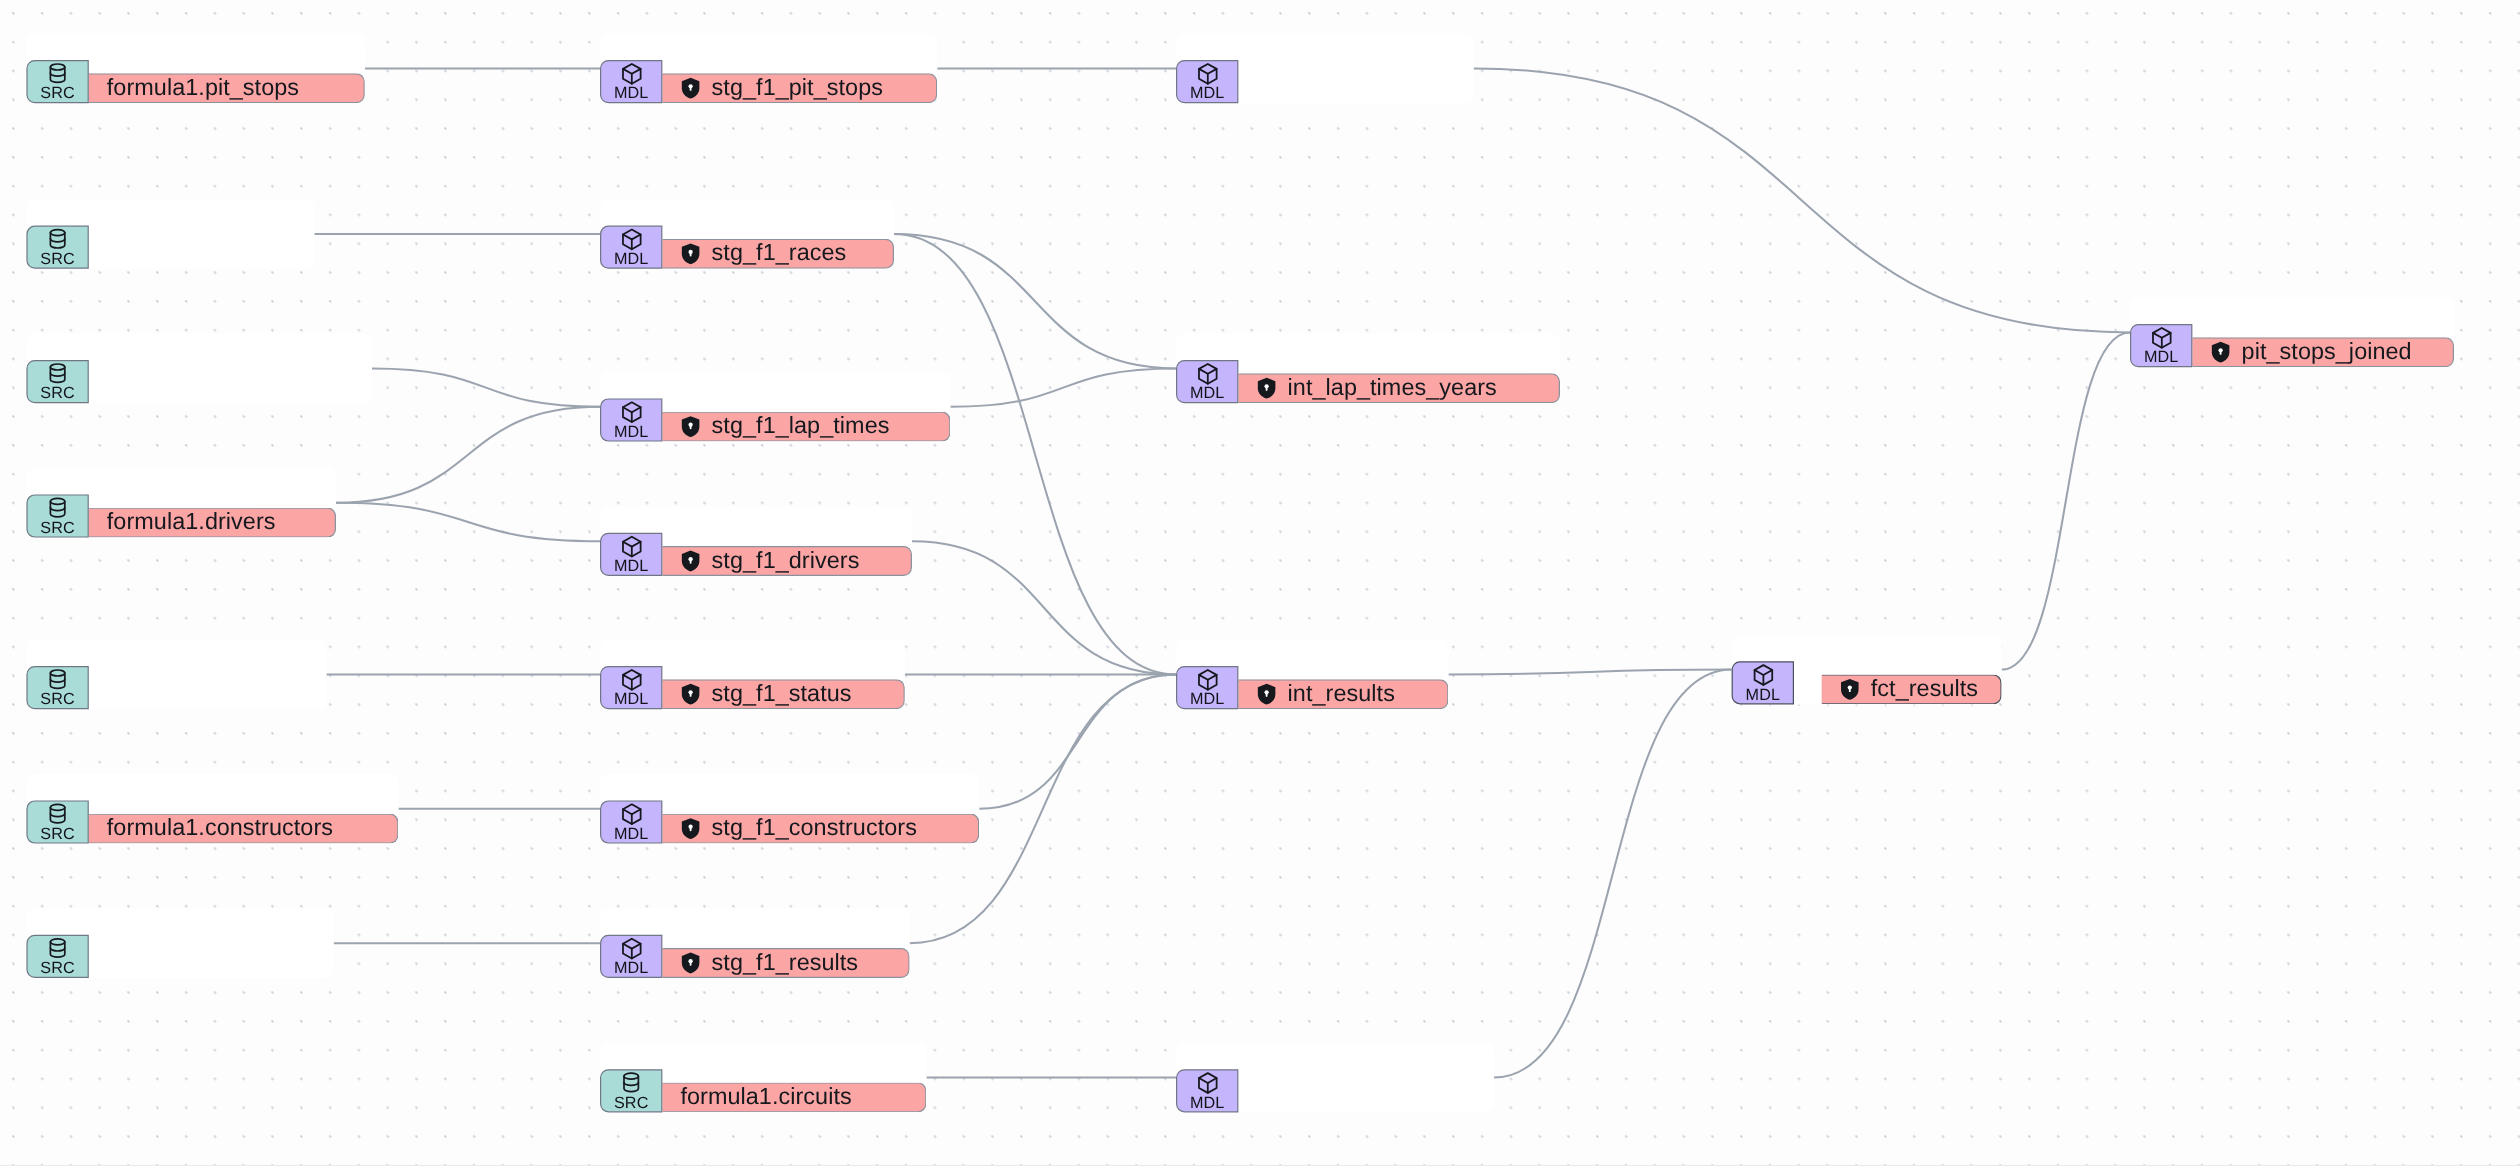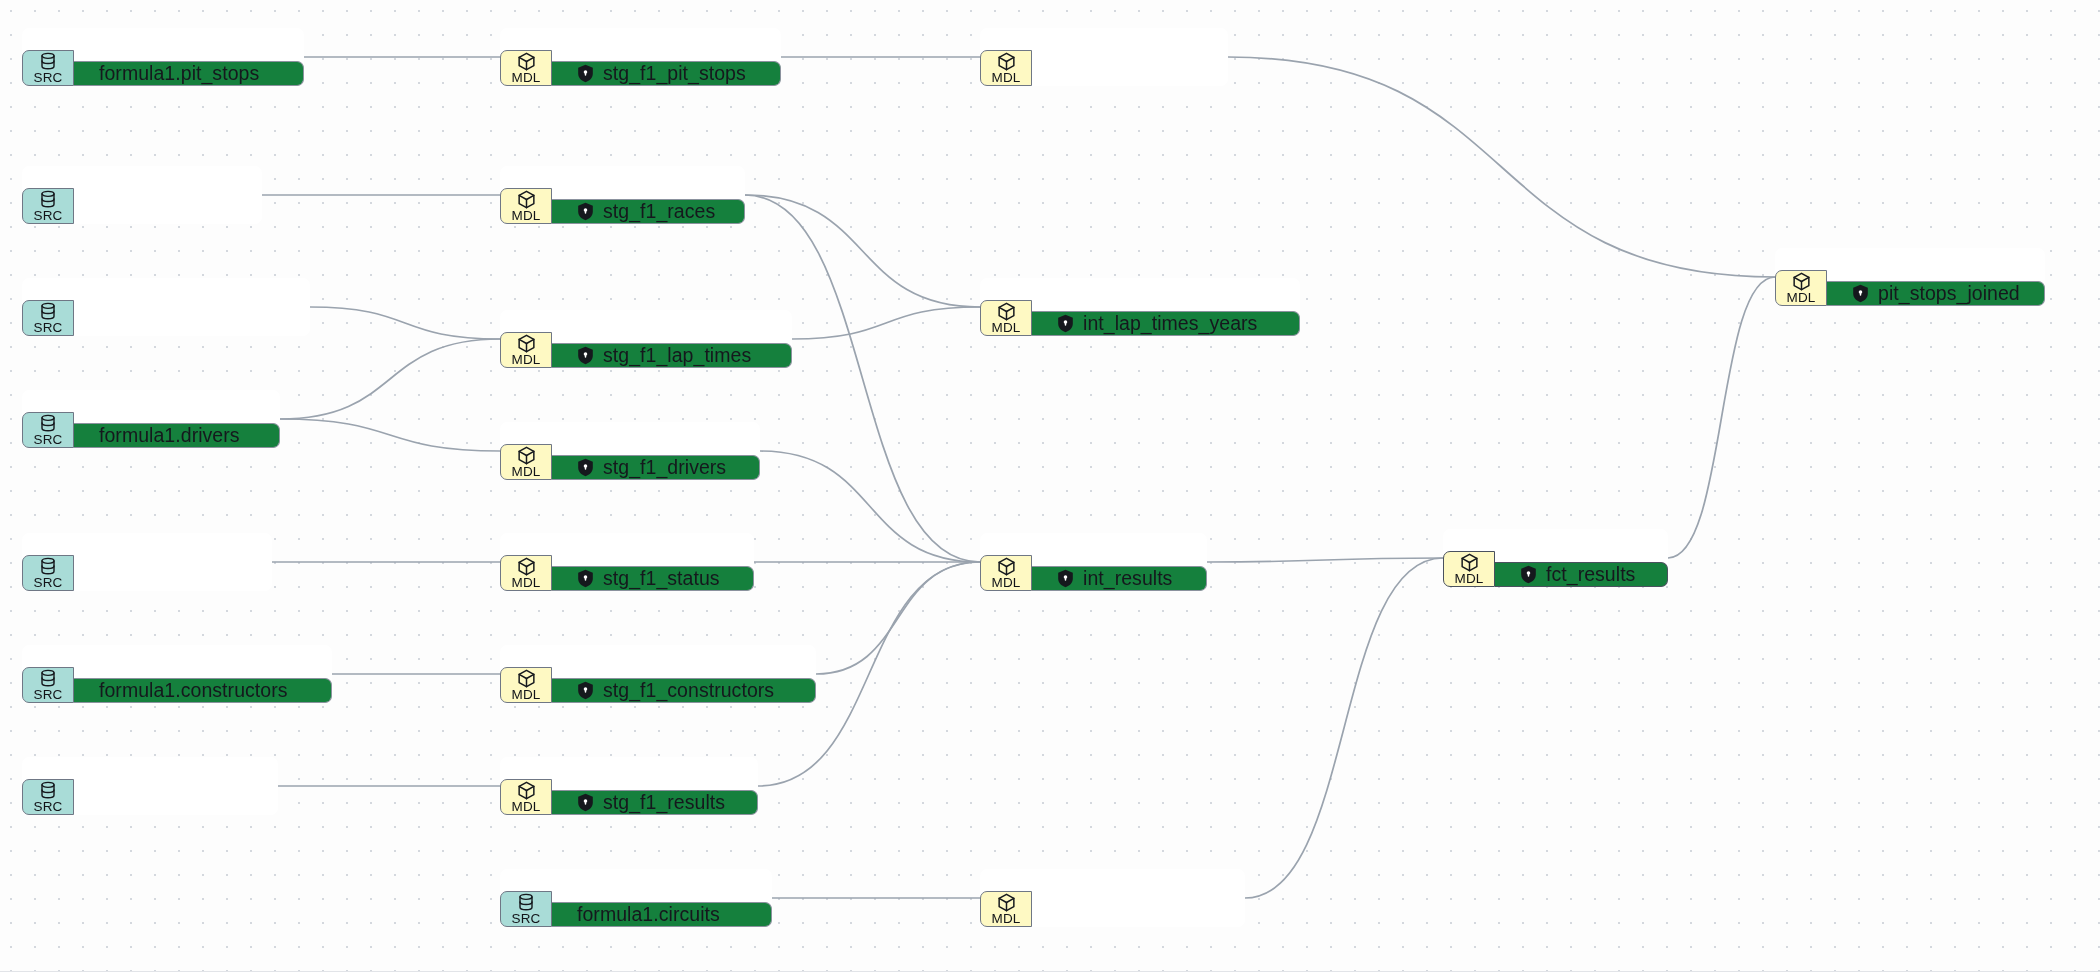--- a/index.html
+++ b/index.html
@@ -51,48 +51,48 @@
     flex-direction: column;
     align-items: center;
     justify-content: center;
     gap: 0px;
     border: 1px solid #6f7785;
     border-radius: 7px 0 0 7px;
     box-sizing: border-box;
     z-index: 3;
   }
   .badge-src { background: #a9dcd7; }
-  .badge-mdl { background: #fef9c3; }
+  .badge-mdl { background: #c4b5fd; }
   .badge-icon {
     display: block;
     height: 19px;
     line-height: 0;
     margin-bottom: 1px;
   }
   .badge-text {
     font-size: 13.5px;
     line-height: 14px;
     color: #121419;
     letter-spacing: 0.1px;
     font-family: "Liberation Sans", "DejaVu Sans", sans-serif;
   }
   .body {
     flex: 1 1 auto;
     display: flex;
     align-items: center;
     gap: 9px;
-    padding: 0 17px 0 25px;
+    padding: 0 17px 0 15px;
     border: 1px solid #8b929e;
     border-left: none;
     border-radius: 0 7px 7px 0;
-    background: #15803d;
+    background: #fca5a5;
     box-sizing: border-box;
     white-space: nowrap;
   }
-  .node.selected .body { border-color: #4a515e; border-width: 1.6px; border-left: none; }
+  .node.selected .body { border-color: #4a515e; border-width: 1.6px; border-left: none; margin-left: 23px; }
   .node.selected .badge { border-color: #4a515e; border-width: 1.6px; }
   .shield { flex: 0 0 auto; line-height: 0; display: block; }
   .label {
     font-size: 19.5px;
     color: #15181d;
     letter-spacing: 0.05px;
     font-family: "Liberation Sans", "DejaVu Sans", sans-serif;
   }
 </style>
 </head>

